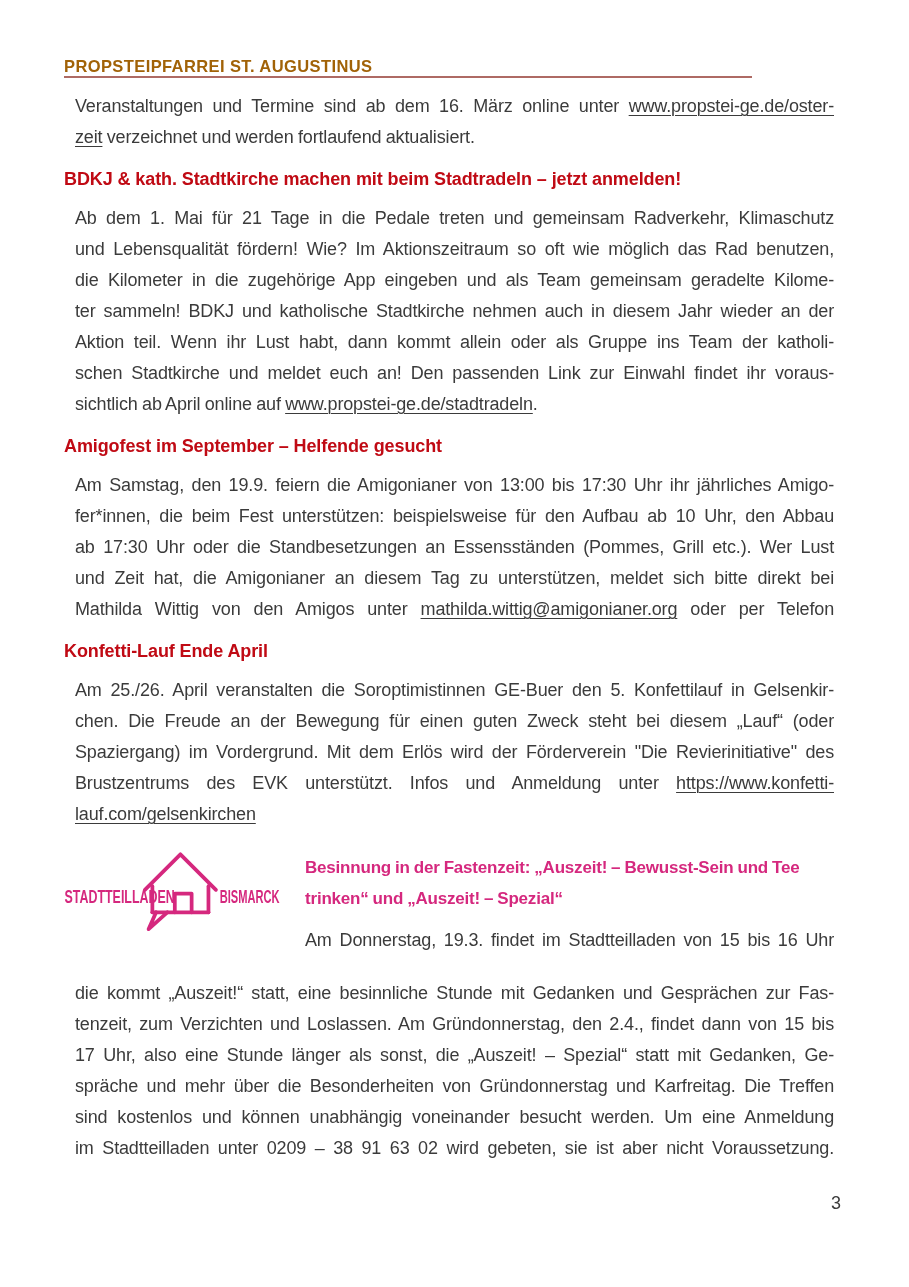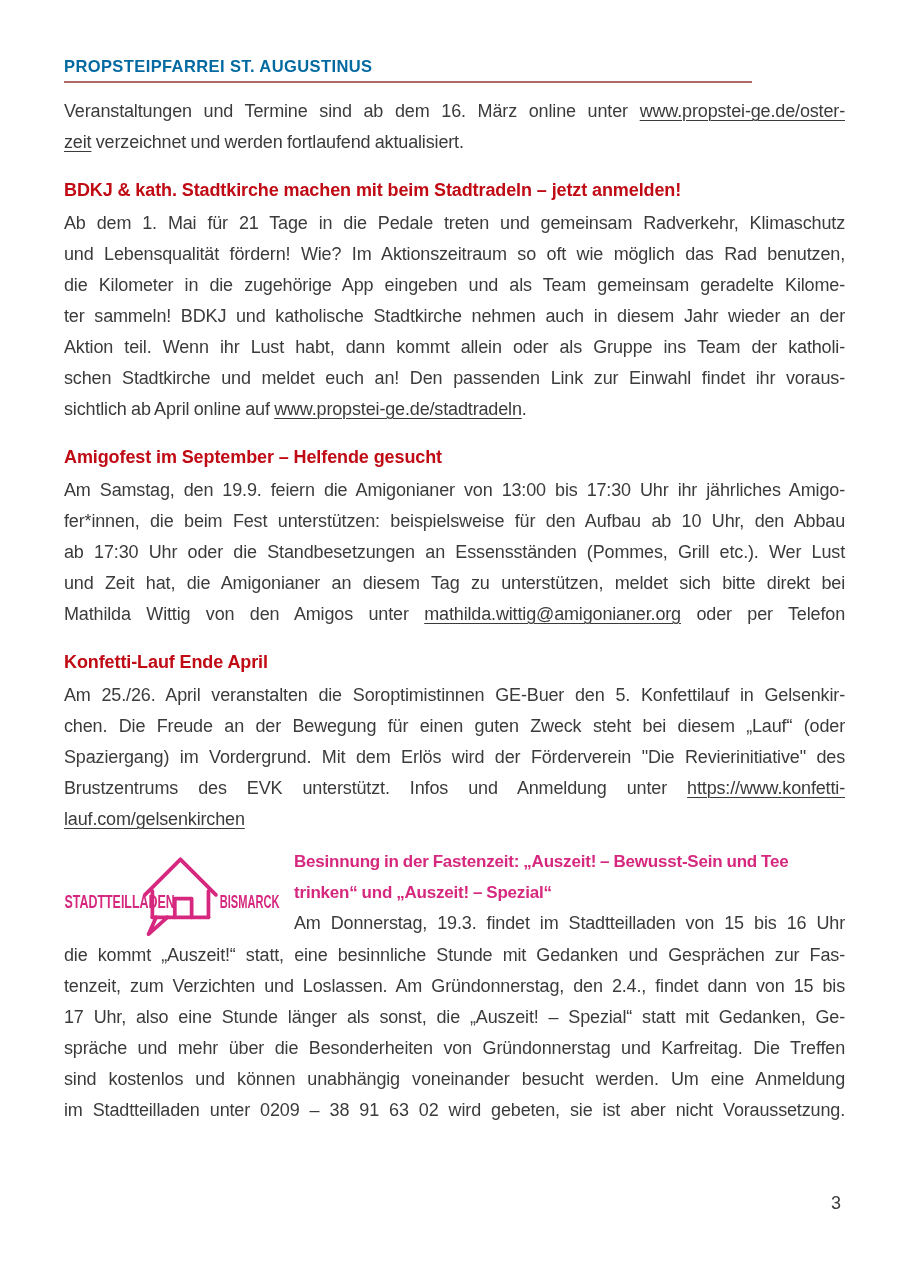--- a/index.html
+++ b/index.html
@@ -16,26 +16,25 @@
     background: #ffffff;
     padding: 56px 64px 0 64px;
   }
   
   .doc-header {
     width: 688px;
     font-size: 16.5px;
     line-height: 20px;
     font-weight: bold;
     letter-spacing: 0.4px;
-    color: #0369a1;
-    padding-bottom: 5px;
+    color: #a16207;
     border-bottom: 2.5px solid #ae6a64;
   }
   
-  .para { margin: 0; }
+  .para { margin: 11px; }
   .intro { margin-top: 13px; }
   .pline {
     font-size: 18px;
     line-height: 31px;
     letter-spacing: -0.15px;
     word-spacing: -0.5px;
     text-align: justify;
     text-align-last: justify;
     color: #3b3b3b;
   }
@@ -46,21 +45,21 @@
     text-decoration-thickness: 1px;
     cursor: pointer;
   }
   
   .sec-heading {
     color: #c00a14;
     font-size: 18px;
     line-height: 26px;
     font-weight: bold;
     letter-spacing: -0.1px;
-    margin: 19px 0 5px 0;
+    margin: 13px 0 5px 0;
   }
   
   .stadt { margin-top: 11px; }
   .stadt-top { display: flex; align-items: flex-start; }
   .stadt-logo { width: 230px; flex: none; padding-top: 4px; }
   .stadt-right { flex: 1; min-width: 0; }
   .pink-heading .pline {
     color: #d5287e;
     font-weight: bold;
     font-size: 17px;

